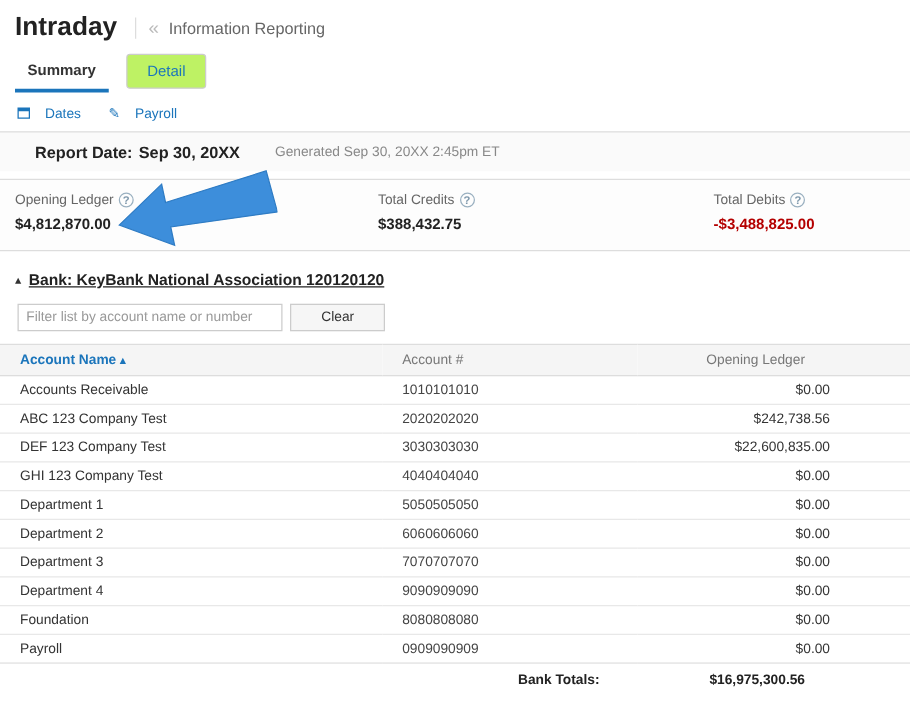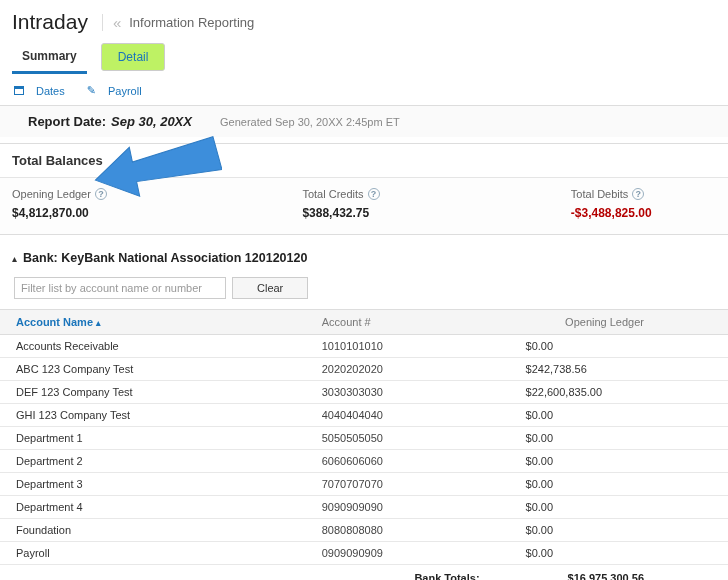--- a/index.html
+++ b/index.html
@@ -6,21 +6,21 @@
   html,body { background:#fff; }
   body {
     font-family:"Liberation Sans", sans-serif;
     width:728px; height:580px;
     color:#333; font-size:12px; position:relative; overflow:hidden;
   }
   .page { position:relative; width:728px; height:580px; }
 
   
   .hdr { padding:10px 0 0 12px; display:flex; align-items:center; }
-  .title { font-size:21px; font-weight:normal; color:#222; }
+  .title { font-size:21px; font-weight:bold; color:#222; }
   .crumb-sep { color:#bbb; margin:0 8px 0 14px; font-size:15px; border-left:1px solid #ddd; padding-left:10px; }
   .crumb { color:#666; font-size:13px; }
 
   
   .tabs { display:flex; align-items:flex-end; padding:16px 0 0 12px; height:40px; }
   .tab-summary {
     font-size:12px; font-weight:bold; color:#333; padding:6px 10px 8px 10px;
     border-bottom:3px solid #1b75bb; cursor:pointer;
   }
   .tab-detail {
@@ -30,21 +30,21 @@
 
   
   .links { display:flex; gap:22px; padding:10px 0 8px 14px; align-items:center; }
   .qlink { color:#1b75bb; font-size:11px; display:flex; align-items:center; gap:12px; cursor:pointer; }
   .cal-icon { display:inline-block; width:10px; height:9px; border:1px solid #1b75bb; border-top:3px solid #1b75bb; }
   .pen-icon { font-size:11px; color:#1b75bb; }
 
   
   .report-row { border-top:1px solid #ddd; background:#fafafa; padding:8px 0 8px 28px; display:flex; align-items:center; }
   .report-label { font-weight:bold; font-size:13px; color:#222; }
-  .report-value { font-weight:bold; font-size:13px; color:#222; margin-left:5px;font-style:italic; }
+  .report-value { font-weight:bold; font-size:13px; color:#222; margin-left:5px; }
   .generated { color:#888; font-size:11px; margin-left:28px; }
 
   
   .panel { border:1px solid #ddd; border-left:none; border-right:none; margin-top:6px; background:#fdfdfd; }
   .panel-title { font-size:13px; font-weight:bold; color:#333; padding:9px 12px; border-bottom:1px solid #e5e5e5; background:#fff; }
   .stats { display:flex; padding:10px 0 14px 0; }
   .stat { width:33.3%; padding-left:12px; }
   .stat-label { color:#666; font-size:11px; display:flex; align-items:center; gap:4px; }
   .stat-value { font-weight:bold; font-size:12px; margin-top:6px; color:#222; }
   .stat-value.neg { color:#b40000; }
@@ -55,21 +55,21 @@
     width:12px; height:12px; border:1px solid #9ab0c0; border-radius:50%;
     color:#7d97ab; font-size:9px; font-weight:bold; cursor:pointer;
   }
 
   
   .arrow-wrap { position:absolute; left:92px; top:136px; width:130px; height:62px; pointer-events:none; z-index:5; }
 
   
   .bank-head { display:flex; align-items:center; gap:6px; padding:16px 0 10px 12px; }
   .caret { font-size:10px; color:#333; }
-  .bank-title { font-weight:bold; font-size:12.5px; color:#222; }
+  .bank-title { font-weight:bold; font-size:12.5px; color:#222;text-decoration:underline; }
 
   .filter-row { display:flex; align-items:center; gap:6px; padding:2px 0 10px 14px; }
   .filter-input {
     width:212px; height:22px; border:1px solid #ccc; font-size:11px; padding:0 6px;
     color:#444; font-family:"Liberation Sans", sans-serif;
   }
   .filter-input::placeholder { color:#999; font-style:normal; }
   .clear-btn {
     height:22px; border:1px solid #ccc; background:#f6f6f6; font-size:11px;
     padding:0 24px; cursor:pointer; color:#333; font-family:"Liberation Sans", sans-serif;
@@ -78,21 +78,21 @@
   
   table { width:100%; border-collapse:collapse; font-size:11px; }
   thead th {
     background:#f5f5f5; border-top:1px solid #ddd; border-bottom:1px solid #ddd;
     font-weight:normal; color:#777; text-align:left; padding:6px 0 6px 16px; font-size:11px;
   }
   thead th.col-name { color:#1b75bb; font-weight:bold; cursor:pointer; }
   thead th.col-ledger { text-align:right; padding-right:84px; }
   tbody td { border-bottom:1px solid #e8e8e8; padding:5px 0 5px 16px; color:#333; }
   td.col-acct { color:#444; }
-  td.col-ledger { padding-right:35px; }
+  td.col-ledger { text-align:right; padding-right:64px; }
   .sort-icon { color:#1b75bb; font-size:9px; }
   tfoot td { padding:7px 0 7px 16px; font-weight:bold; color:#222; }
   tfoot td.tot-label { text-align:right; padding-right:30px; }
   tfoot td.col-ledger { text-align:right; padding-right:84px; }
 </style>
 </head>
 <body>
 
 <div class="page">
 
@@ -118,21 +118,20 @@
     </span>
   </div>
 
   <div class="report-row">
     <span class="report-label">Report Date:</span>
     <span class="report-value">Sep 30, 20XX</span>
     <span class="generated">Generated Sep 30, 20XX 2:45pm ET</span>
   </div>
 
   <div class="panel">
-    <div class="panel-title">Total Balances</div>
     <div class="stats">
       <div class="stat c1">
         <div class="stat-label">
           <span>Opening Ledger</span>
           <span class="help-icon">?</span>
         </div>
         <div class="stat-value">$4,812,870.00</div>
       </div>
       <div class="stat c2">
         <div class="stat-label">

